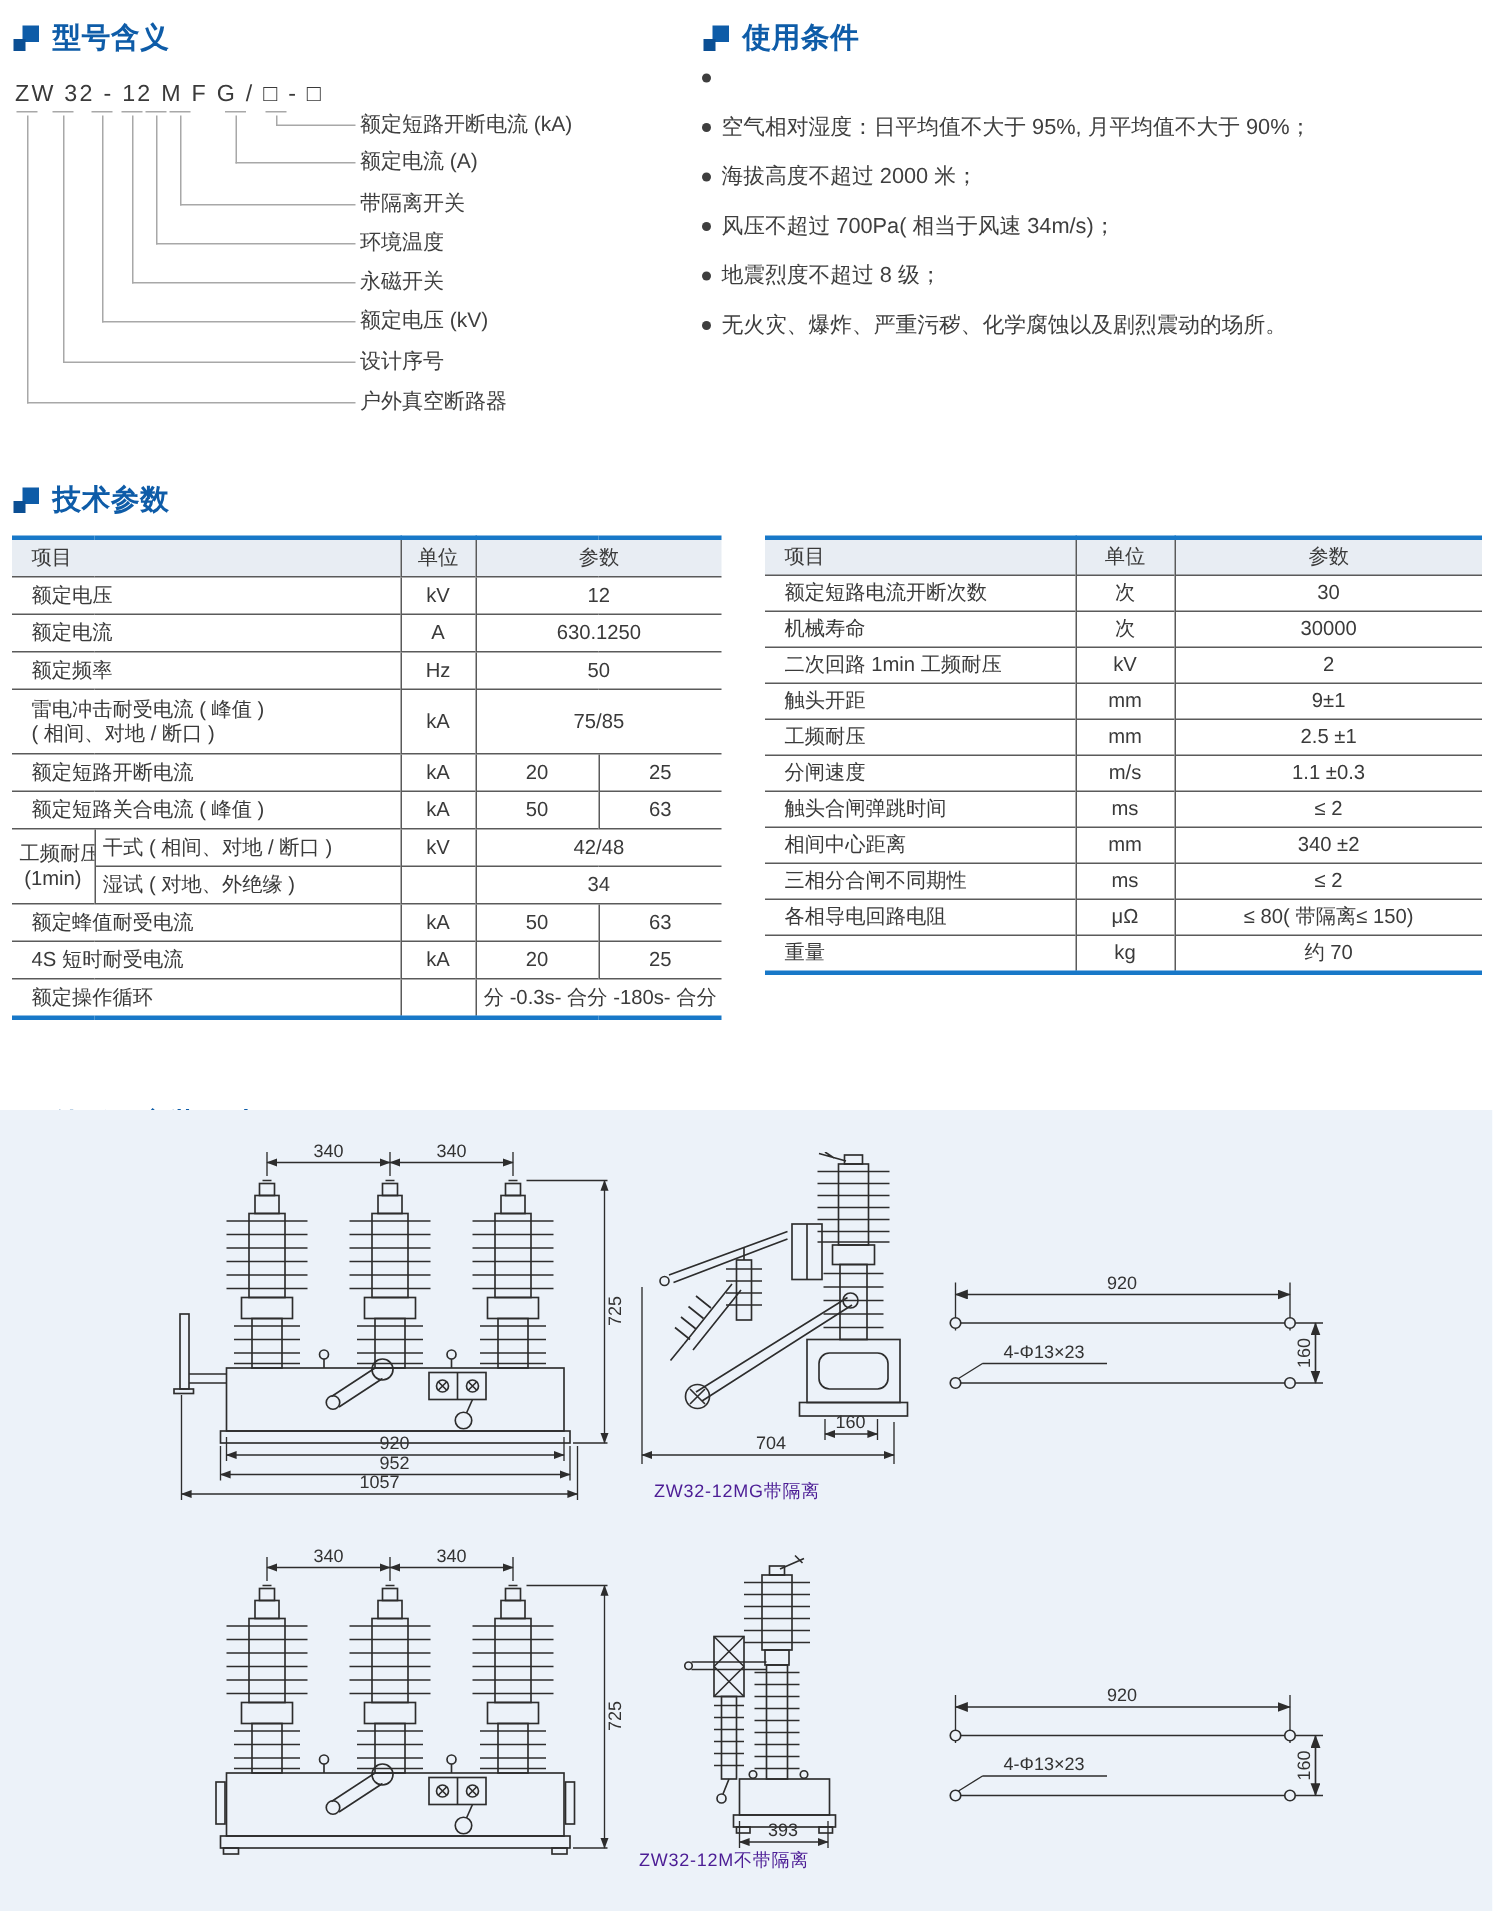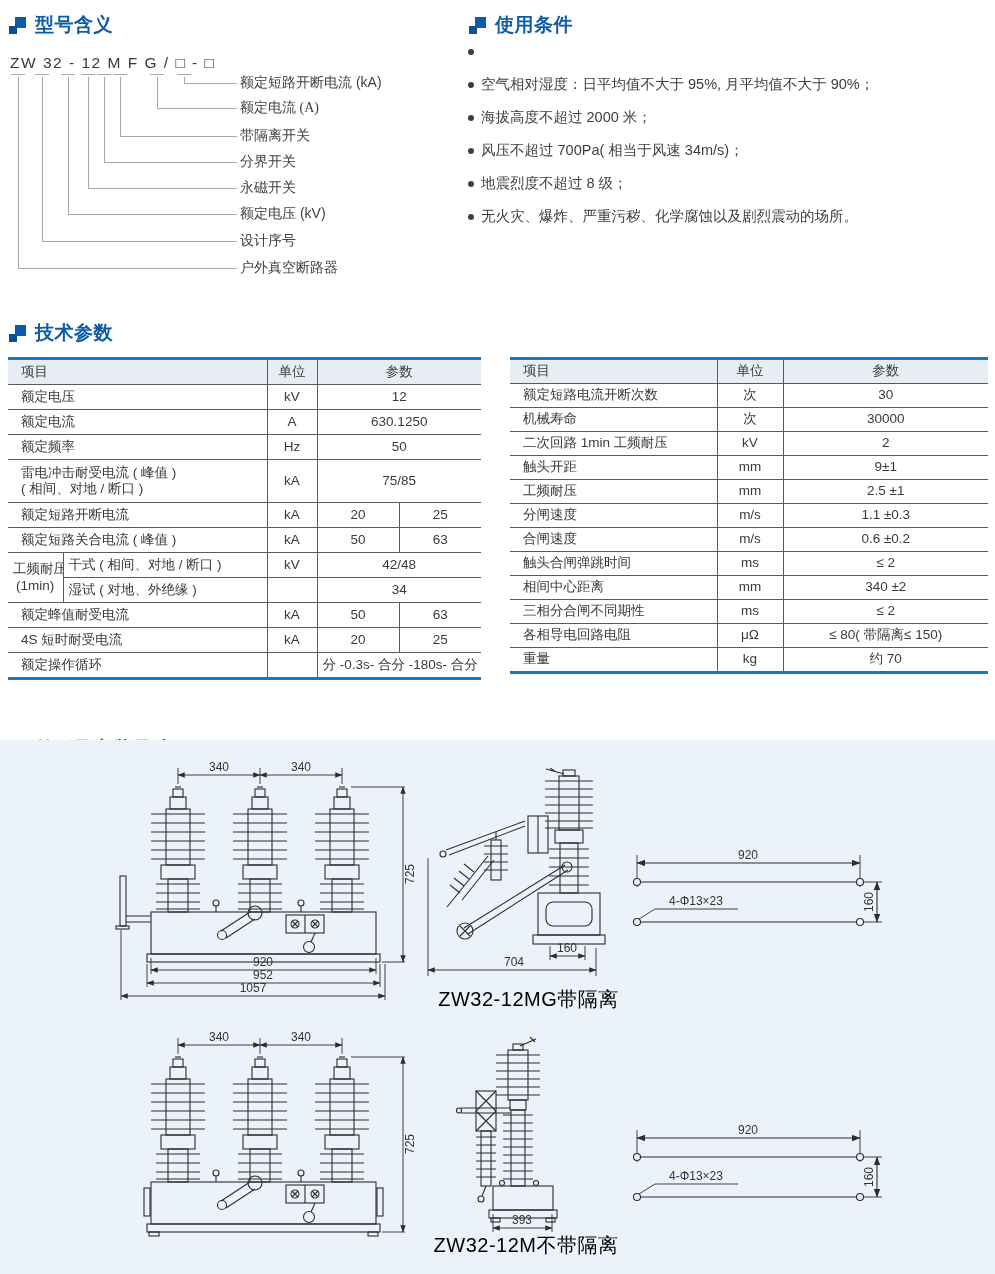--- a/index.html
+++ b/index.html
@@ -28,21 +28,21 @@
   .ptable td.c{text-align:center;}
   .ptable td.nm{padding-left:13px;}
   .ptable td.h2{height:40px;white-space:normal;}
   table.rt td{height:21px;}
   
   .panel{position:absolute;left:0;top:740px;width:995px;height:534px;background:#ecf2f9;}
   .dr{position:absolute;}
   .dr line,.dr path,.dr rect,.dr circle,.dr polyline{stroke:#2d2d2d;fill:none;stroke-width:1.1;}
   .dr .dim{stroke-width:0.9;}
   .dr text{fill:#333;font-size:12px;stroke:none;text-anchor:middle;font-family:inherit;}
-  .caption{position:absolute;font-size:20px;color:#000000;text-align:center;letter-spacing:.5px;}
+  .caption{position:absolute;font-size:12px;color:#4c1d95;letter-spacing:.5px;}
 </style>
 </head>
 <body>
 
 <div class="sec-h" style="left:8px;top:12px;">
   <svg width="18" height="18">
     <rect x="7" y="1" width="11" height="11" fill="#0e5ca8"></rect>
     <rect x="1" y="10" width="8" height="8" fill="#0b4f94"></rect>
   </svg>
   <span>型号含义</span>
@@ -62,23 +62,23 @@
 <div class="lead" style="left:184px;top:77px;width:52px;height:6px;"></div>
 <div class="lead" style="left:157px;top:77px;width:79px;height:31px;"></div>
 <div class="lead" style="left:120px;top:77px;width:116px;height:59px;"></div>
 <div class="lead" style="left:104px;top:77px;width:132px;height:85px;"></div>
 <div class="lead" style="left:88px;top:77px;width:148px;height:111px;"></div>
 <div class="lead" style="left:68px;top:77px;width:168px;height:137px;"></div>
 <div class="lead" style="left:42px;top:77px;width:194px;height:164px;"></div>
 <div class="lead" style="left:18px;top:77px;width:218px;height:191px;"></div>
 
 <div class="mlabel" style="top:74px;">额定短路开断电流 (kA)</div>
-<div class="mlabel" style="top:99px;font-family:Liberation Serif, serif;">额定电流 (A)</div>
+<div class="mlabel" style="top:99px;">额定电流 (A)</div>
 <div class="mlabel" style="top:127px;">带隔离开关</div>
-<div class="mlabel" style="top:153px;">分界开关</div>
+<div class="mlabel" style="top:153px;">环境温度</div>
 <div class="mlabel" style="top:179px;">永磁开关</div>
 <div class="mlabel" style="top:205px;">额定电压 (kV)</div>
 <div class="mlabel" style="top:232px;">设计序号</div>
 <div class="mlabel" style="top:259px;">户外真空断路器</div>
 
 <div class="sec-h" style="left:468px;top:12px;">
   <svg width="18" height="18">
     <rect x="7" y="1" width="11" height="11" fill="#0e5ca8"></rect>
     <rect x="1" y="10" width="8" height="8" fill="#0b4f94"></rect>
   </svg>
@@ -236,25 +236,20 @@
       </tr>
   <tr>
         <td class="nm">工频耐压</td>
         <td class="vl c">mm</td>
         <td class="vl c">2.5 ±1</td>
       </tr>
   <tr>
         <td class="nm">分闸速度</td>
         <td class="vl c">m/s</td>
         <td class="vl c">1.1 ±0.3</td>
-      </tr>
-  <tr>
-        <td class="nm">合闸速度</td>
-        <td class="vl c">m/s</td>
-        <td class="vl c">0.6 ±0.2</td>
       </tr>
   <tr>
         <td class="nm">触头合闸弹跳时间</td>
         <td class="vl c">ms</td>
         <td class="vl c">≤ 2</td>
       </tr>
   <tr>
         <td class="nm">相间中心距离</td>
         <td class="vl c">mm</td>
         <td class="vl c">340 ±2</td>

